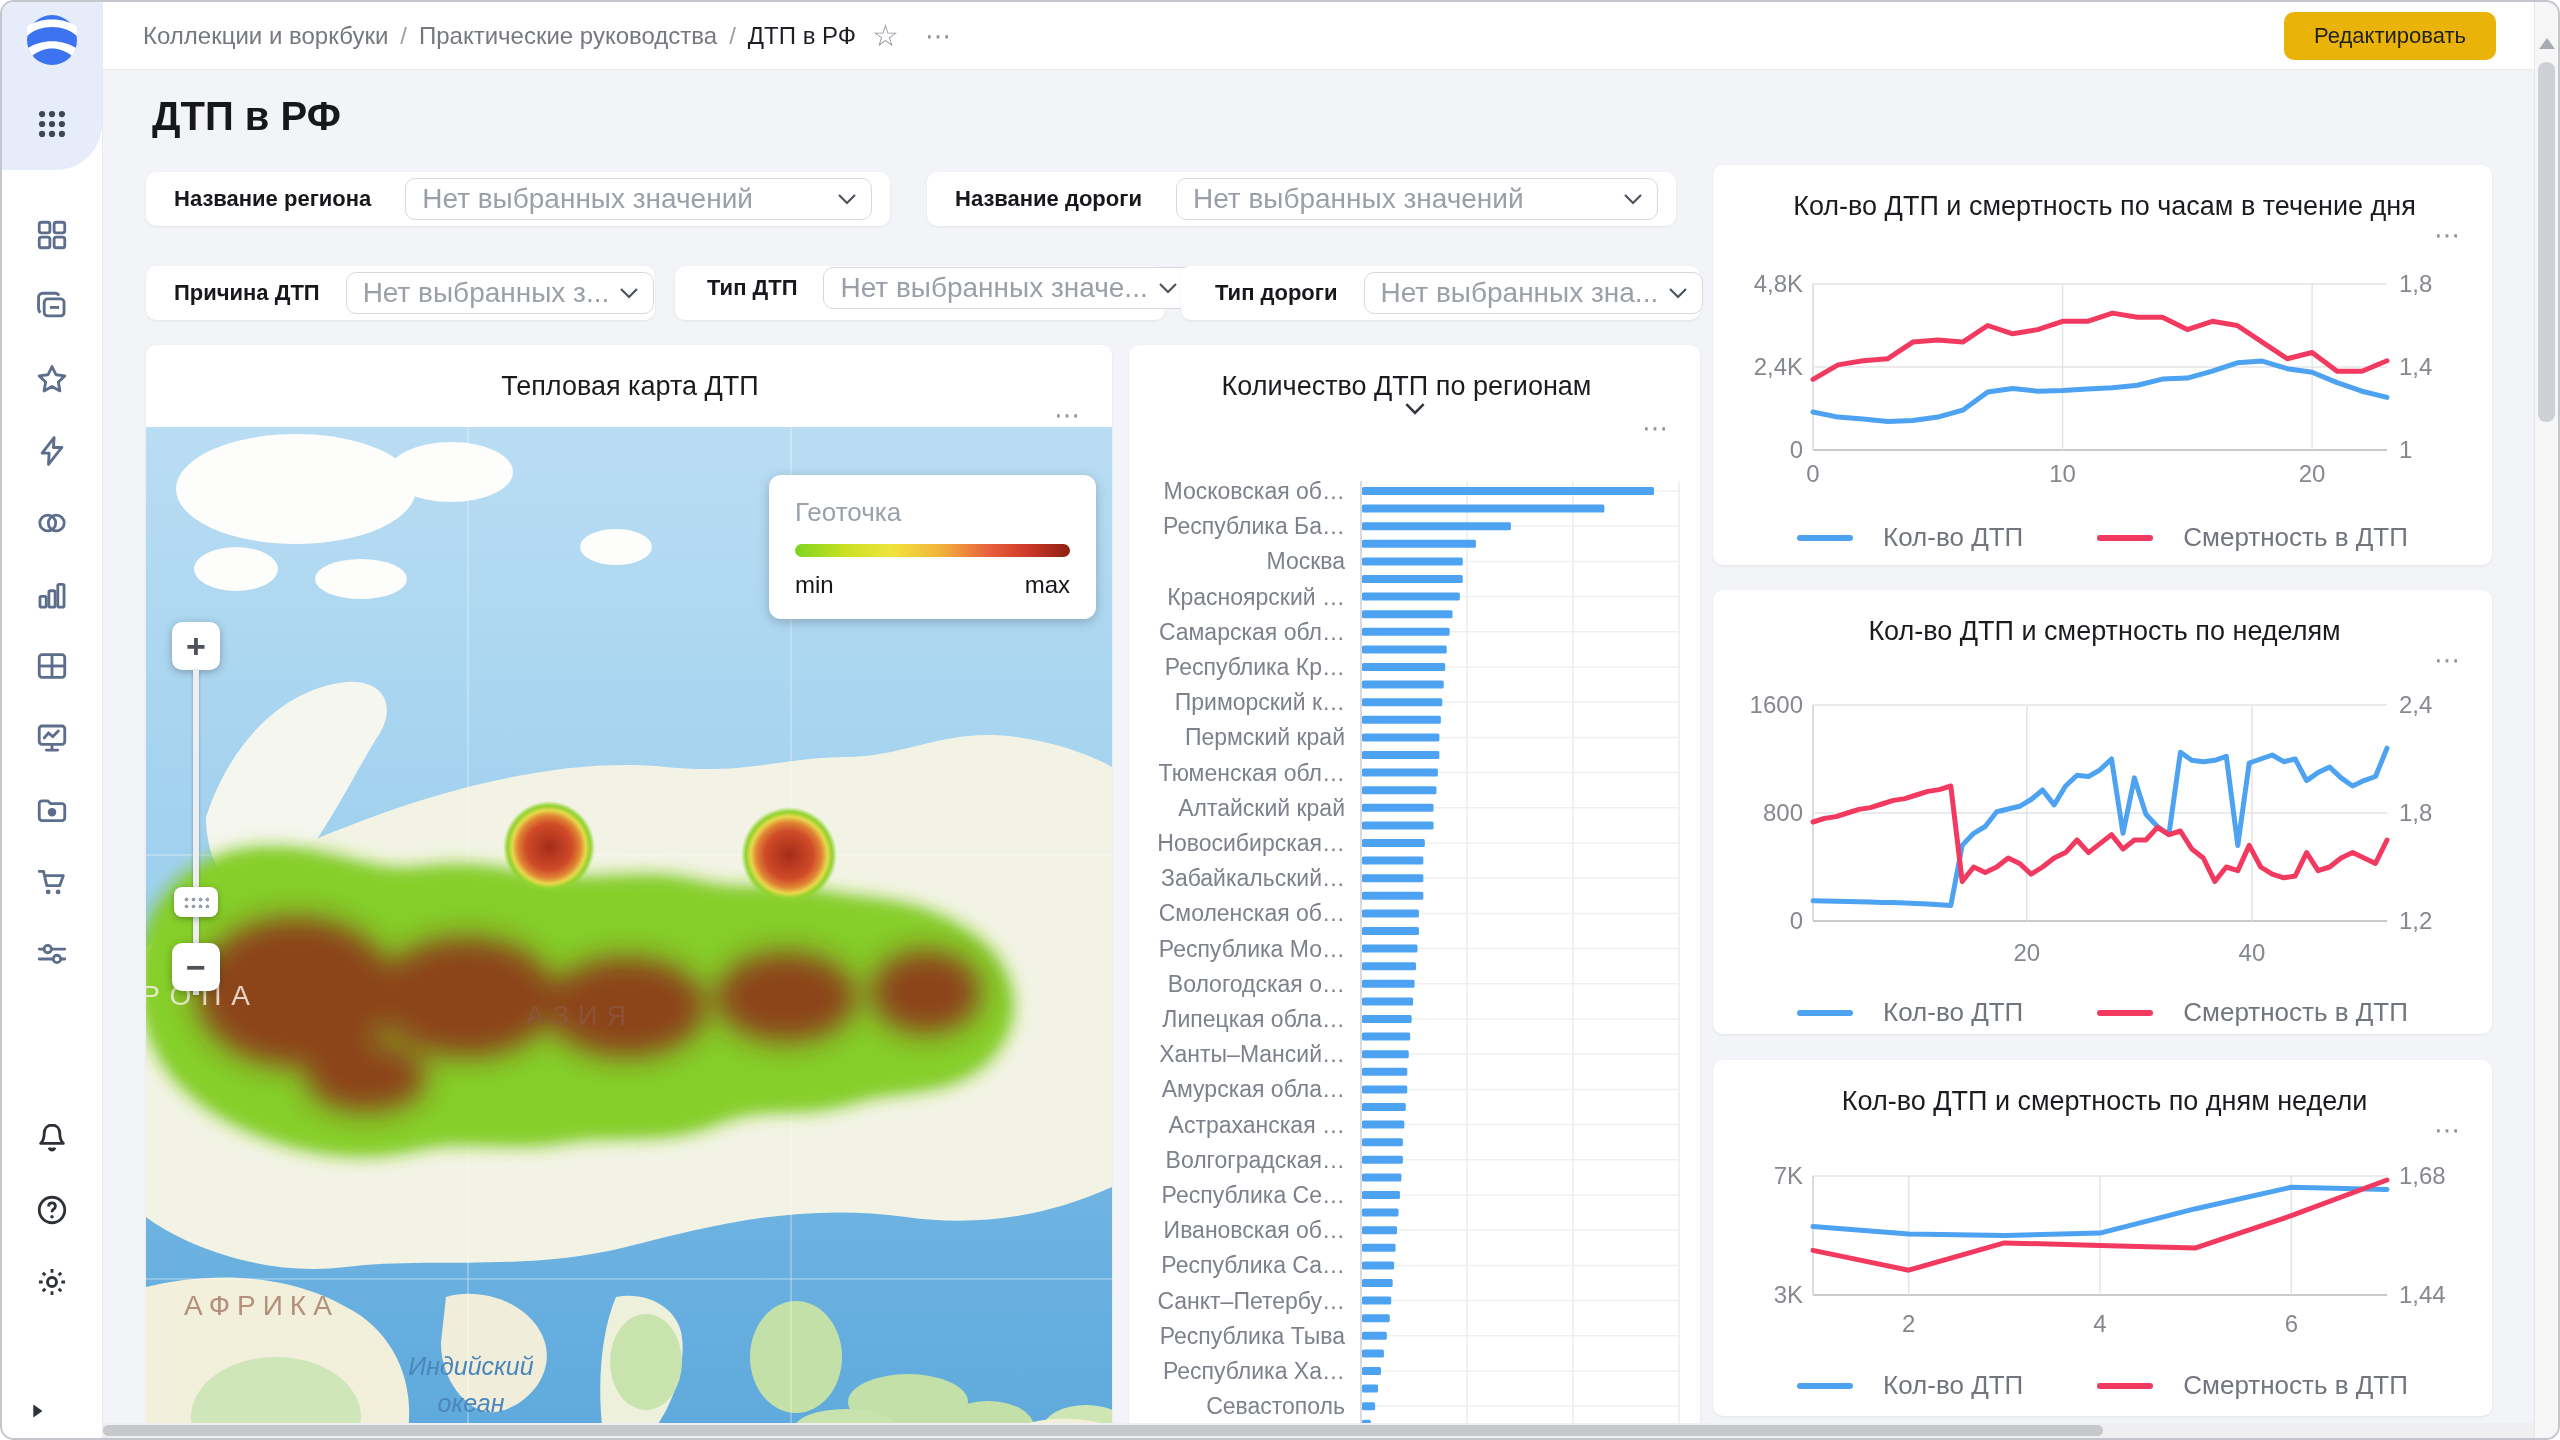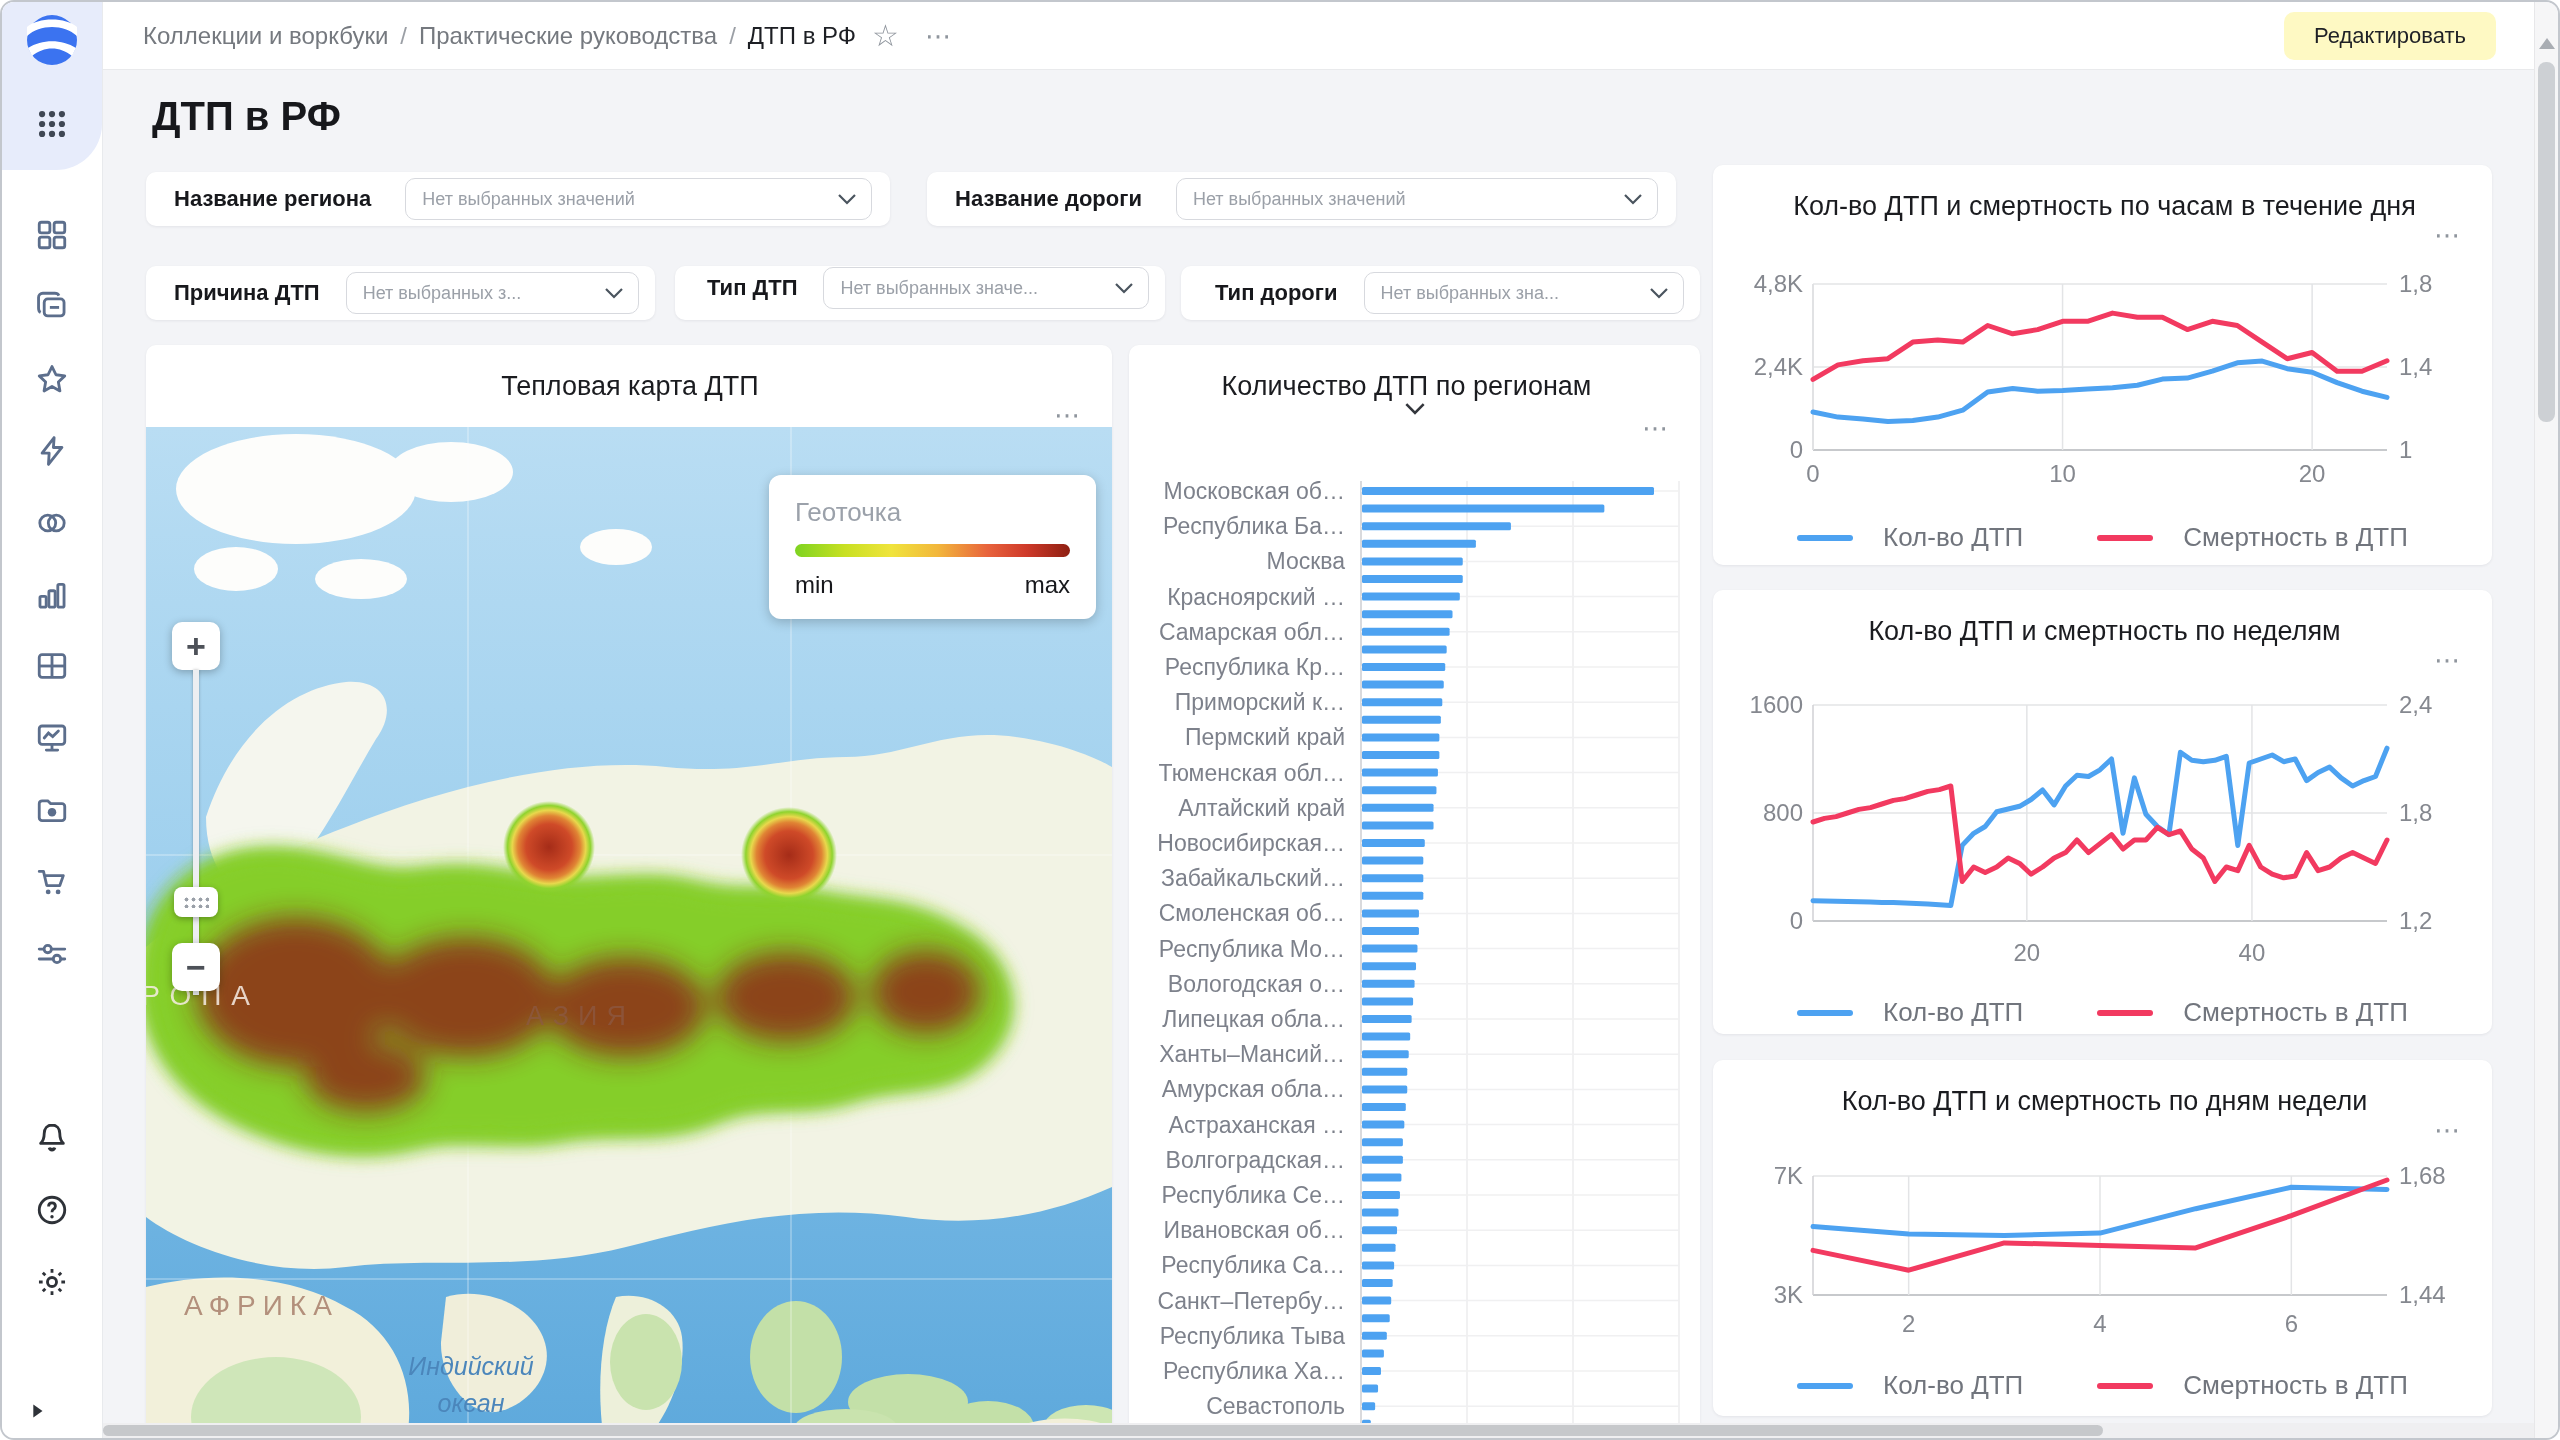--- a/index.html
+++ b/index.html
@@ -18,30 +18,30 @@
 
   
   .topbar { position:absolute; left:101px; top:0; width:2435px; height:68px; background:#fff; border-bottom:1px solid #e9eaec; display:flex; align-items:center; z-index:20; }
   .crumbs { margin-left:40px; font-size:24px; color:#75797f; display:flex; align-items:center; gap:12px; white-space:nowrap; }
   .crumbs .link { cursor:pointer; }
   .crumbs .sep { color:#9b9fa5; }
   .crumbs .current { color:#1d1f24; font-weight:500; }
   .star-btn { margin-left:16px; font-size:30px; color:#8f959d; cursor:pointer; line-height:1; }
   .more-btn { font-size:26px; color:#8f959d; cursor:pointer; letter-spacing:2px; line-height:1; }
   .topbar .more-btn { margin-left:26px; }
-  .edit-btn { position:absolute; right:42px; top:10px; height:48px; padding:0 30px; background:#fef9c3; border:none; border-radius:10px; font-family:inherit; font-size:22px; color:#1f2126; cursor:pointer; }
+  .edit-btn { position:absolute; right:42px; top:10px; height:48px; padding:0 30px; background:#eab308; border:none; border-radius:10px; font-family:inherit; font-size:22px; color:#1f2126; cursor:pointer; }
 
   
   .page-title { position:absolute; left:150px; top:92px; font-size:40px; font-weight:700; color:#17181c; z-index:5; }
   .card { position:absolute; background:#fff; border-radius:10px; box-shadow:0 1px 3px rgba(20,20,40,.07); }
 
   .filter-card { display:flex; align-items:center; }
   .filter-label { font-size:22px; font-weight:600; color:#17181c; white-space:nowrap; }
   .select { height:42px; border:1px solid #d7d9de; border-radius:10px; background:#fff; display:flex; align-items:center; padding:0 14px 0 16px; cursor:pointer; }
-  .select .ph { flex:1; font-size:18px; color:#9ba0a8; white-space:nowrap; overflow:hidden; }
+  .select .ph { flex:1; font-size:28px; color:#9ba0a8; white-space:nowrap; overflow:hidden; }
   .select svg { width:20px; height:12px; flex:none; margin-left:10px; }
 
   .panel-head { display:flex; align-items:center; padding:26px 30px 0 32px;flex-direction:column; }
   .panel-title { font-size:27px; font-weight:500; color:#1b1c20; white-space:nowrap; }
   .panel-head .more-btn { margin-left:auto; }
   .chev { width:22px; height:13px; margin-left:16px; cursor:pointer; }
 
   
   .map-wrap { position:absolute; left:0; top:82px; width:966px; height:1015px; overflow:hidden; }
   .map-wrap > svg { position:absolute; left:0; top:0; }

